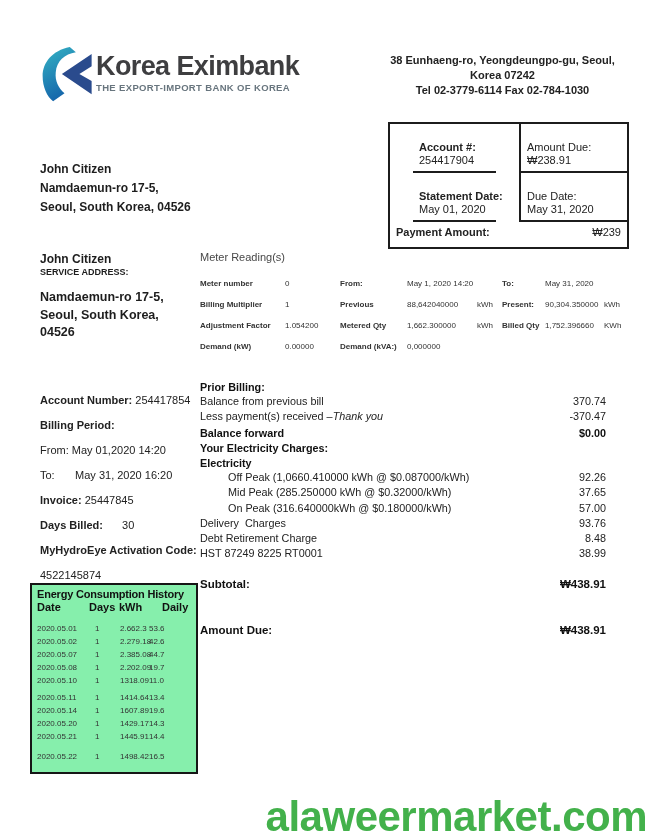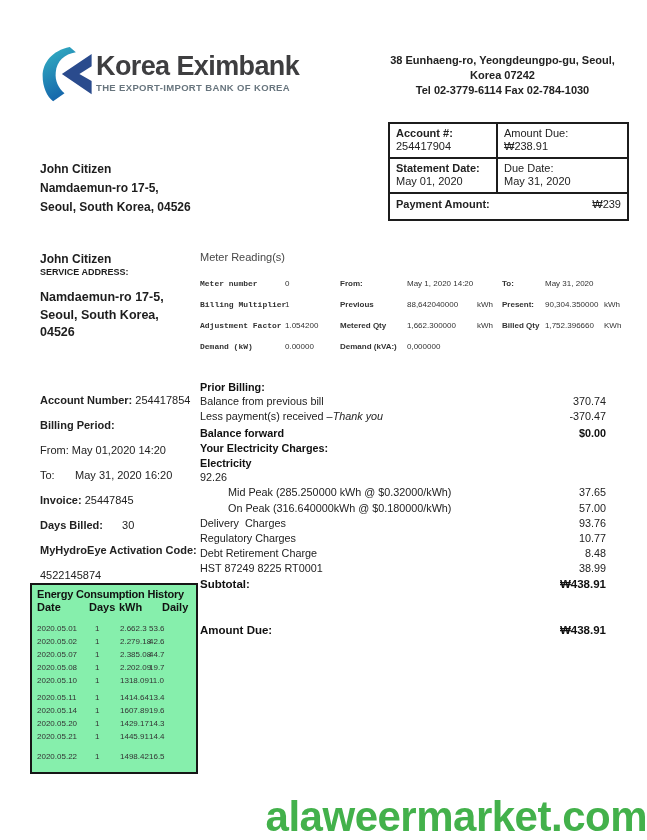--- a/index.html
+++ b/index.html
@@ -15,41 +15,41 @@
   .logo-tagline{font-size:9.5px;font-weight:600;color:#68757e;letter-spacing:0.35px;margin-top:2px;}
 
   
   .bank-address{position:absolute;left:375px;top:53px;width:255px;text-align:center;
                 font-size:11px;font-weight:bold;color:#222;line-height:15px;}
 
   
   .account-box{position:absolute;left:388px;top:122px;width:241px;border:2px solid #1c1c1c;
                font-size:11px;color:#222;background:#fff;box-sizing:border-box;}
   .ab-grid{display:grid;grid-template-columns:106px 1fr;}
-  .ab-cell{padding:3px 6px 4px;border-bottom:2px solid #1c1c1c;}
+  .ab-cell{padding:17px 6px 4px;border-bottom:2px solid #1c1c1c;margin-left:23px;}
   .ab-cell.r{border-left:2px solid #1c1c1c;}
   .ab-label,.ab-value{line-height:13px;white-space:nowrap;}
   .ab-payment{display:flex;justify-content:space-between;padding:4px 6px 9px;}
 
   
   .mail-address{position:absolute;left:40px;top:160px;font-weight:bold;font-size:12px;
                 line-height:19px;color:#1d1d1d;}
 
   
   .service-block{position:absolute;left:40px;top:252px;color:#1d1d1d;}
   .service-name{font-weight:bold;font-size:12px;line-height:14px;}
   .service-label{font-weight:bold;font-size:9px;line-height:11px;margin-top:1px;}
   .service-lines{margin-top:11px;font-weight:bold;font-size:12.5px;line-height:17.5px;}
 
   
   .meter-title{position:absolute;left:200px;top:251px;font-size:11px;color:#474747;}
   .meter-rows{position:absolute;left:200px;top:274px;width:436px;}
   .meter-row{position:relative;height:21px;font-size:8px;color:#333;}
   .meter-row span{position:absolute;top:5px;white-space:nowrap;}
-  .mc1{left:0;font-weight:bold;font-family:Liberation Mono, monospace;}
+  .mc1{left:0;font-weight:bold;}
   .mc2{left:85px;}
   .mc3{left:140px;font-weight:bold;}
   .mc4{left:207px;}
   .mc5{left:277px;}
   .mc6{left:302px;font-weight:bold;}
   .mc7{left:345px;}
   .mc8{left:404px;}
 
   
   .details{position:absolute;left:40px;top:394px;font-size:11px;color:#222;}
@@ -243,37 +243,34 @@
       </div>
       <div class="charge-row bold">
         <span class="charge-label">Your Electricity Charges:</span>
         <span class="charge-amount"></span>
       </div>
       <div class="charge-row bold">
         <span class="charge-label">Electricity</span>
         <span class="charge-amount"></span>
       </div>
       <div class="charge-row indent">
+        <span class="charge-label">Off Peak (1,0660.410000 kWh @ $0.087000/kWh)</span>
         <span class="charge-amount">92.26</span>
       </div>
       <div class="charge-row indent">
         <span class="charge-label">Mid Peak (285.250000 kWh @ $0.32000/kWh)</span>
         <span class="charge-amount">37.65</span>
       </div>
       <div class="charge-row indent">
         <span class="charge-label">On Peak (316.640000kWh @ $0.180000/kWh)</span>
         <span class="charge-amount">57.00</span>
       </div>
       <div class="charge-row">
         <span class="charge-label">Delivery  Charges</span>
         <span class="charge-amount">93.76</span>
-      </div>
-      <div class="charge-row">
-        <span class="charge-label">Regulatory Charges</span>
-        <span class="charge-amount">10.77</span>
       </div>
       <div class="charge-row">
         <span class="charge-label">Debt Retirement Charge</span>
         <span class="charge-amount">8.48</span>
       </div>
       <div class="charge-row">
         <span class="charge-label">HST 87249 8225 RT0001</span>
         <span class="charge-amount">38.99</span>
       </div>
     </div>

